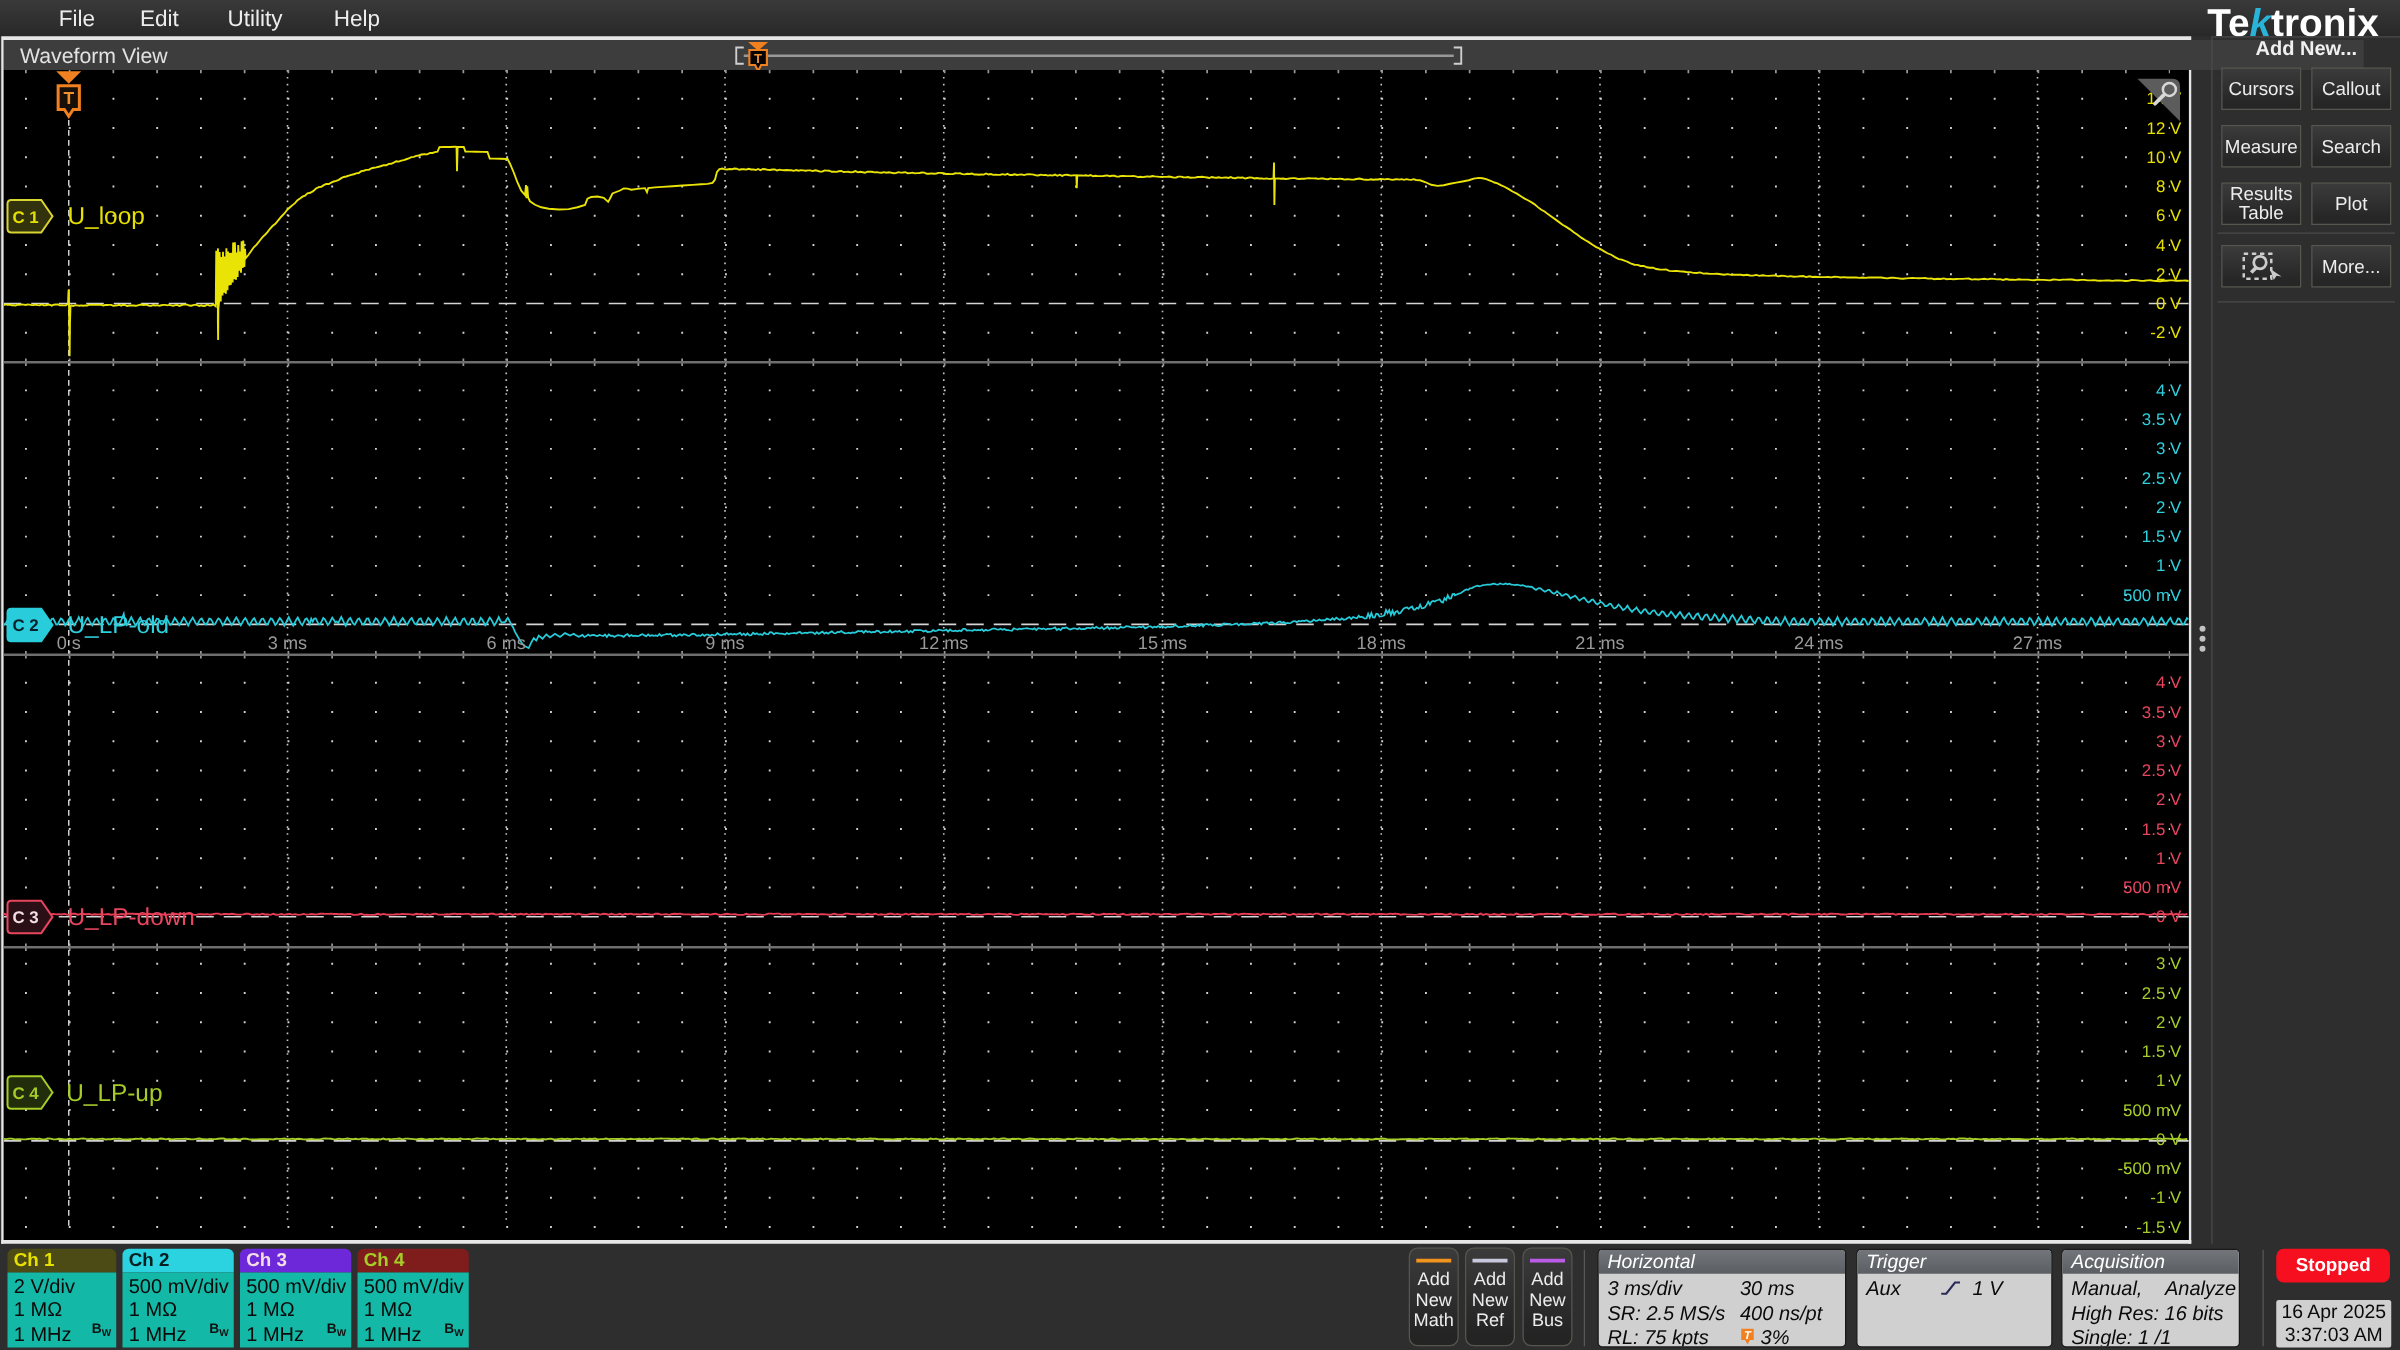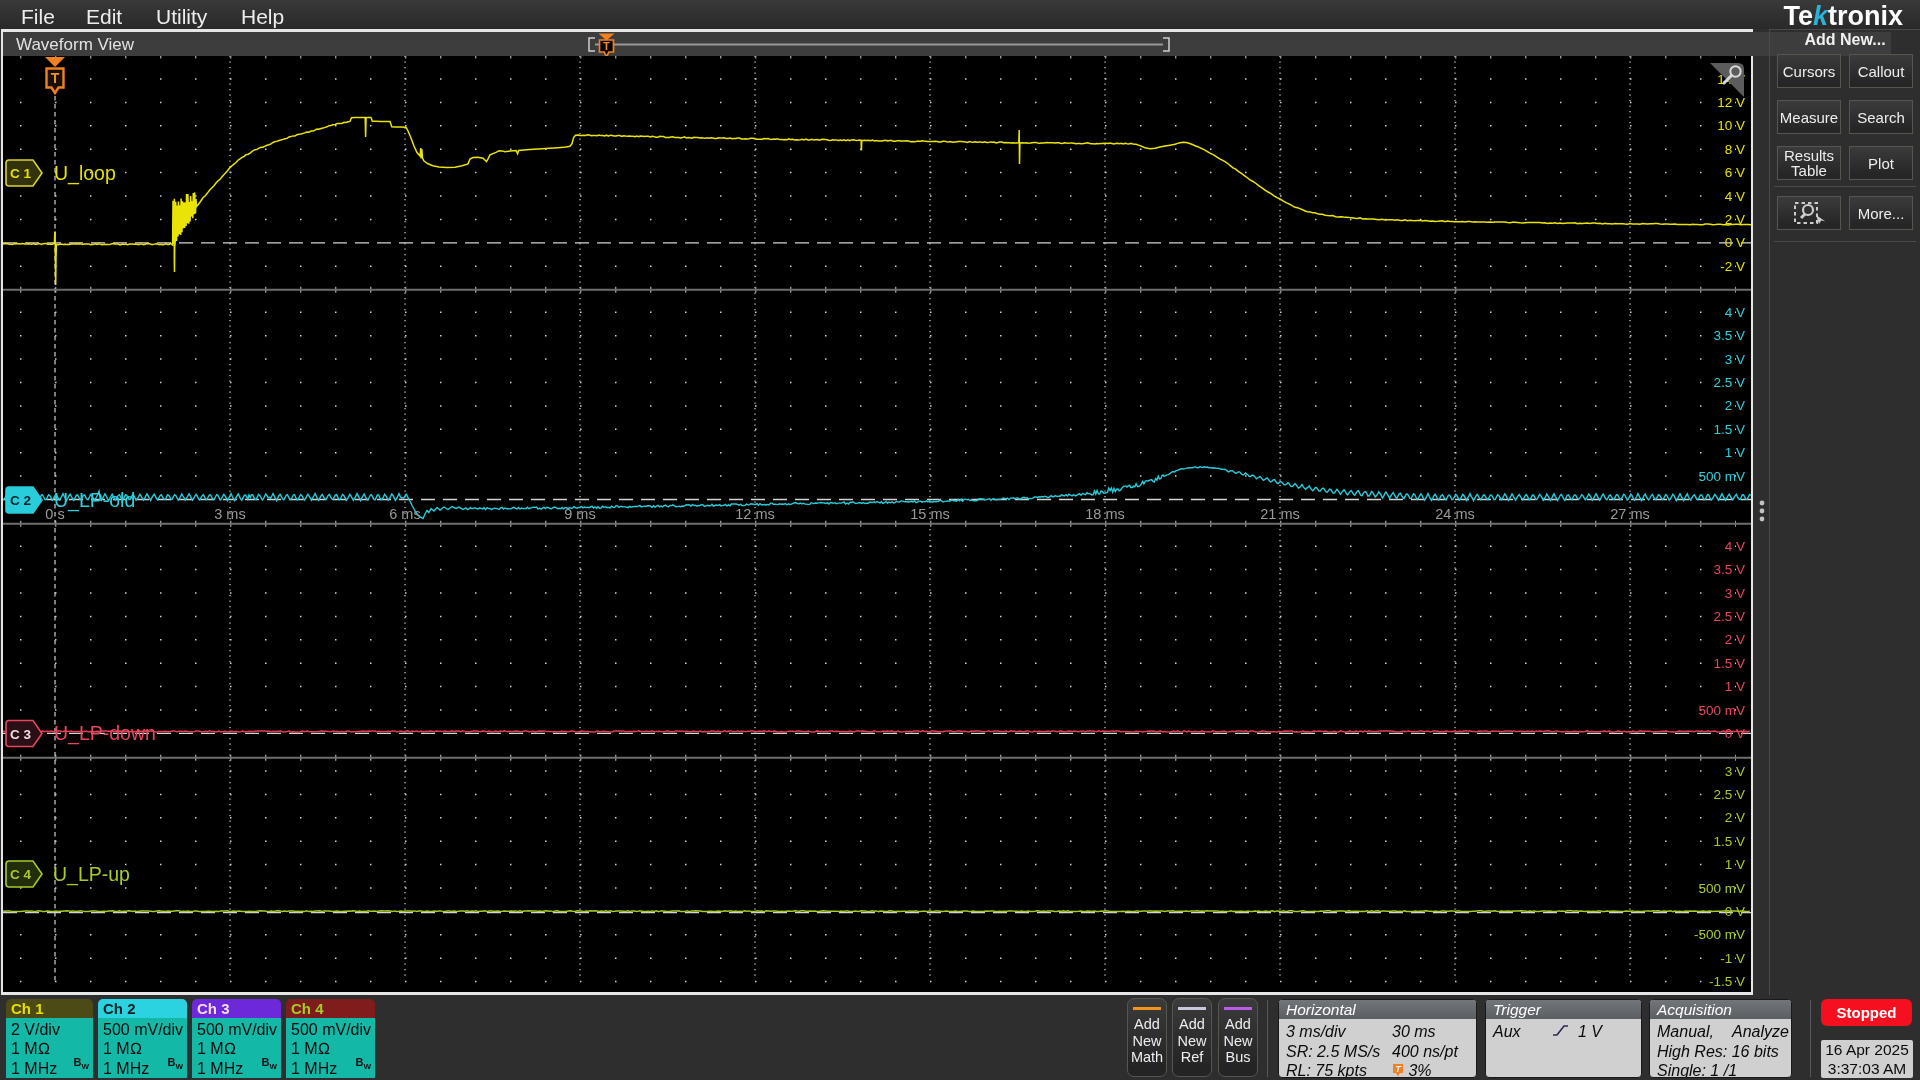--- a/index.html
+++ b/index.html
@@ -1,21 +1,21 @@
 <!DOCTYPE html>
 <html><head><meta charset="utf-8"><title>MSO</title>
 <style>
 * { margin:0; padding:0; box-sizing:border-box; }
 html,body { width:1920px; height:1080px; overflow:hidden; background:#2e2e2e;
   font-family:"Liberation Sans", sans-serif; }
 .abs { position:absolute; }
 #menubar { left:0; top:0; width:1920px; height:29px;
   background:linear-gradient(180deg,#3a3a3a 0%,#323232 40%,#292929 100%); }
-.mitem { position:absolute; top:5px; color:#ededed; font-size:21px; }
-#logo { position:absolute; right:17px; top:1px; font-size:27px; font-weight:bold; color:#fff; letter-spacing:0px; }
+.mitem { position:absolute; top:5px; color:#ededed; font-size:18px;margin-left:26px; }
+#logo { position:absolute; right:17px; top:1px; font-size:31px; font-weight:bold; color:#fff; letter-spacing:0px; }
 #logo .k { color:#2ab3d8; font-style:italic; }
 #wtop { left:1px; top:29px; width:1752px; height:3px; background:#e6e6e6; }
 #wleft { left:1px; top:32px; width:2px; height:963px; background:#e6e6e6; }
 #wright { left:1751px; top:32px; width:2px; height:963px; background:#e6e6e6; }
 #wbot { left:1px; top:992px; width:1752px; height:3px; background:#e6e6e6; }
 #titlebar { left:3px; top:32px; width:1888px; height:24px; background:#3d3d3d; }
 #titlebar .t { position:absolute; left:13px; top:3px; font-size:17px; color:#e2e2e2; }
 .sbtn { position:absolute; width:64px; height:34px; border-radius:0;
   border:1px solid #56564e; background:linear-gradient(180deg,#3b3b3b,#262626 85%);
   color:#ededed; font-size:15px; display:flex; align-items:center; justify-content:center;

